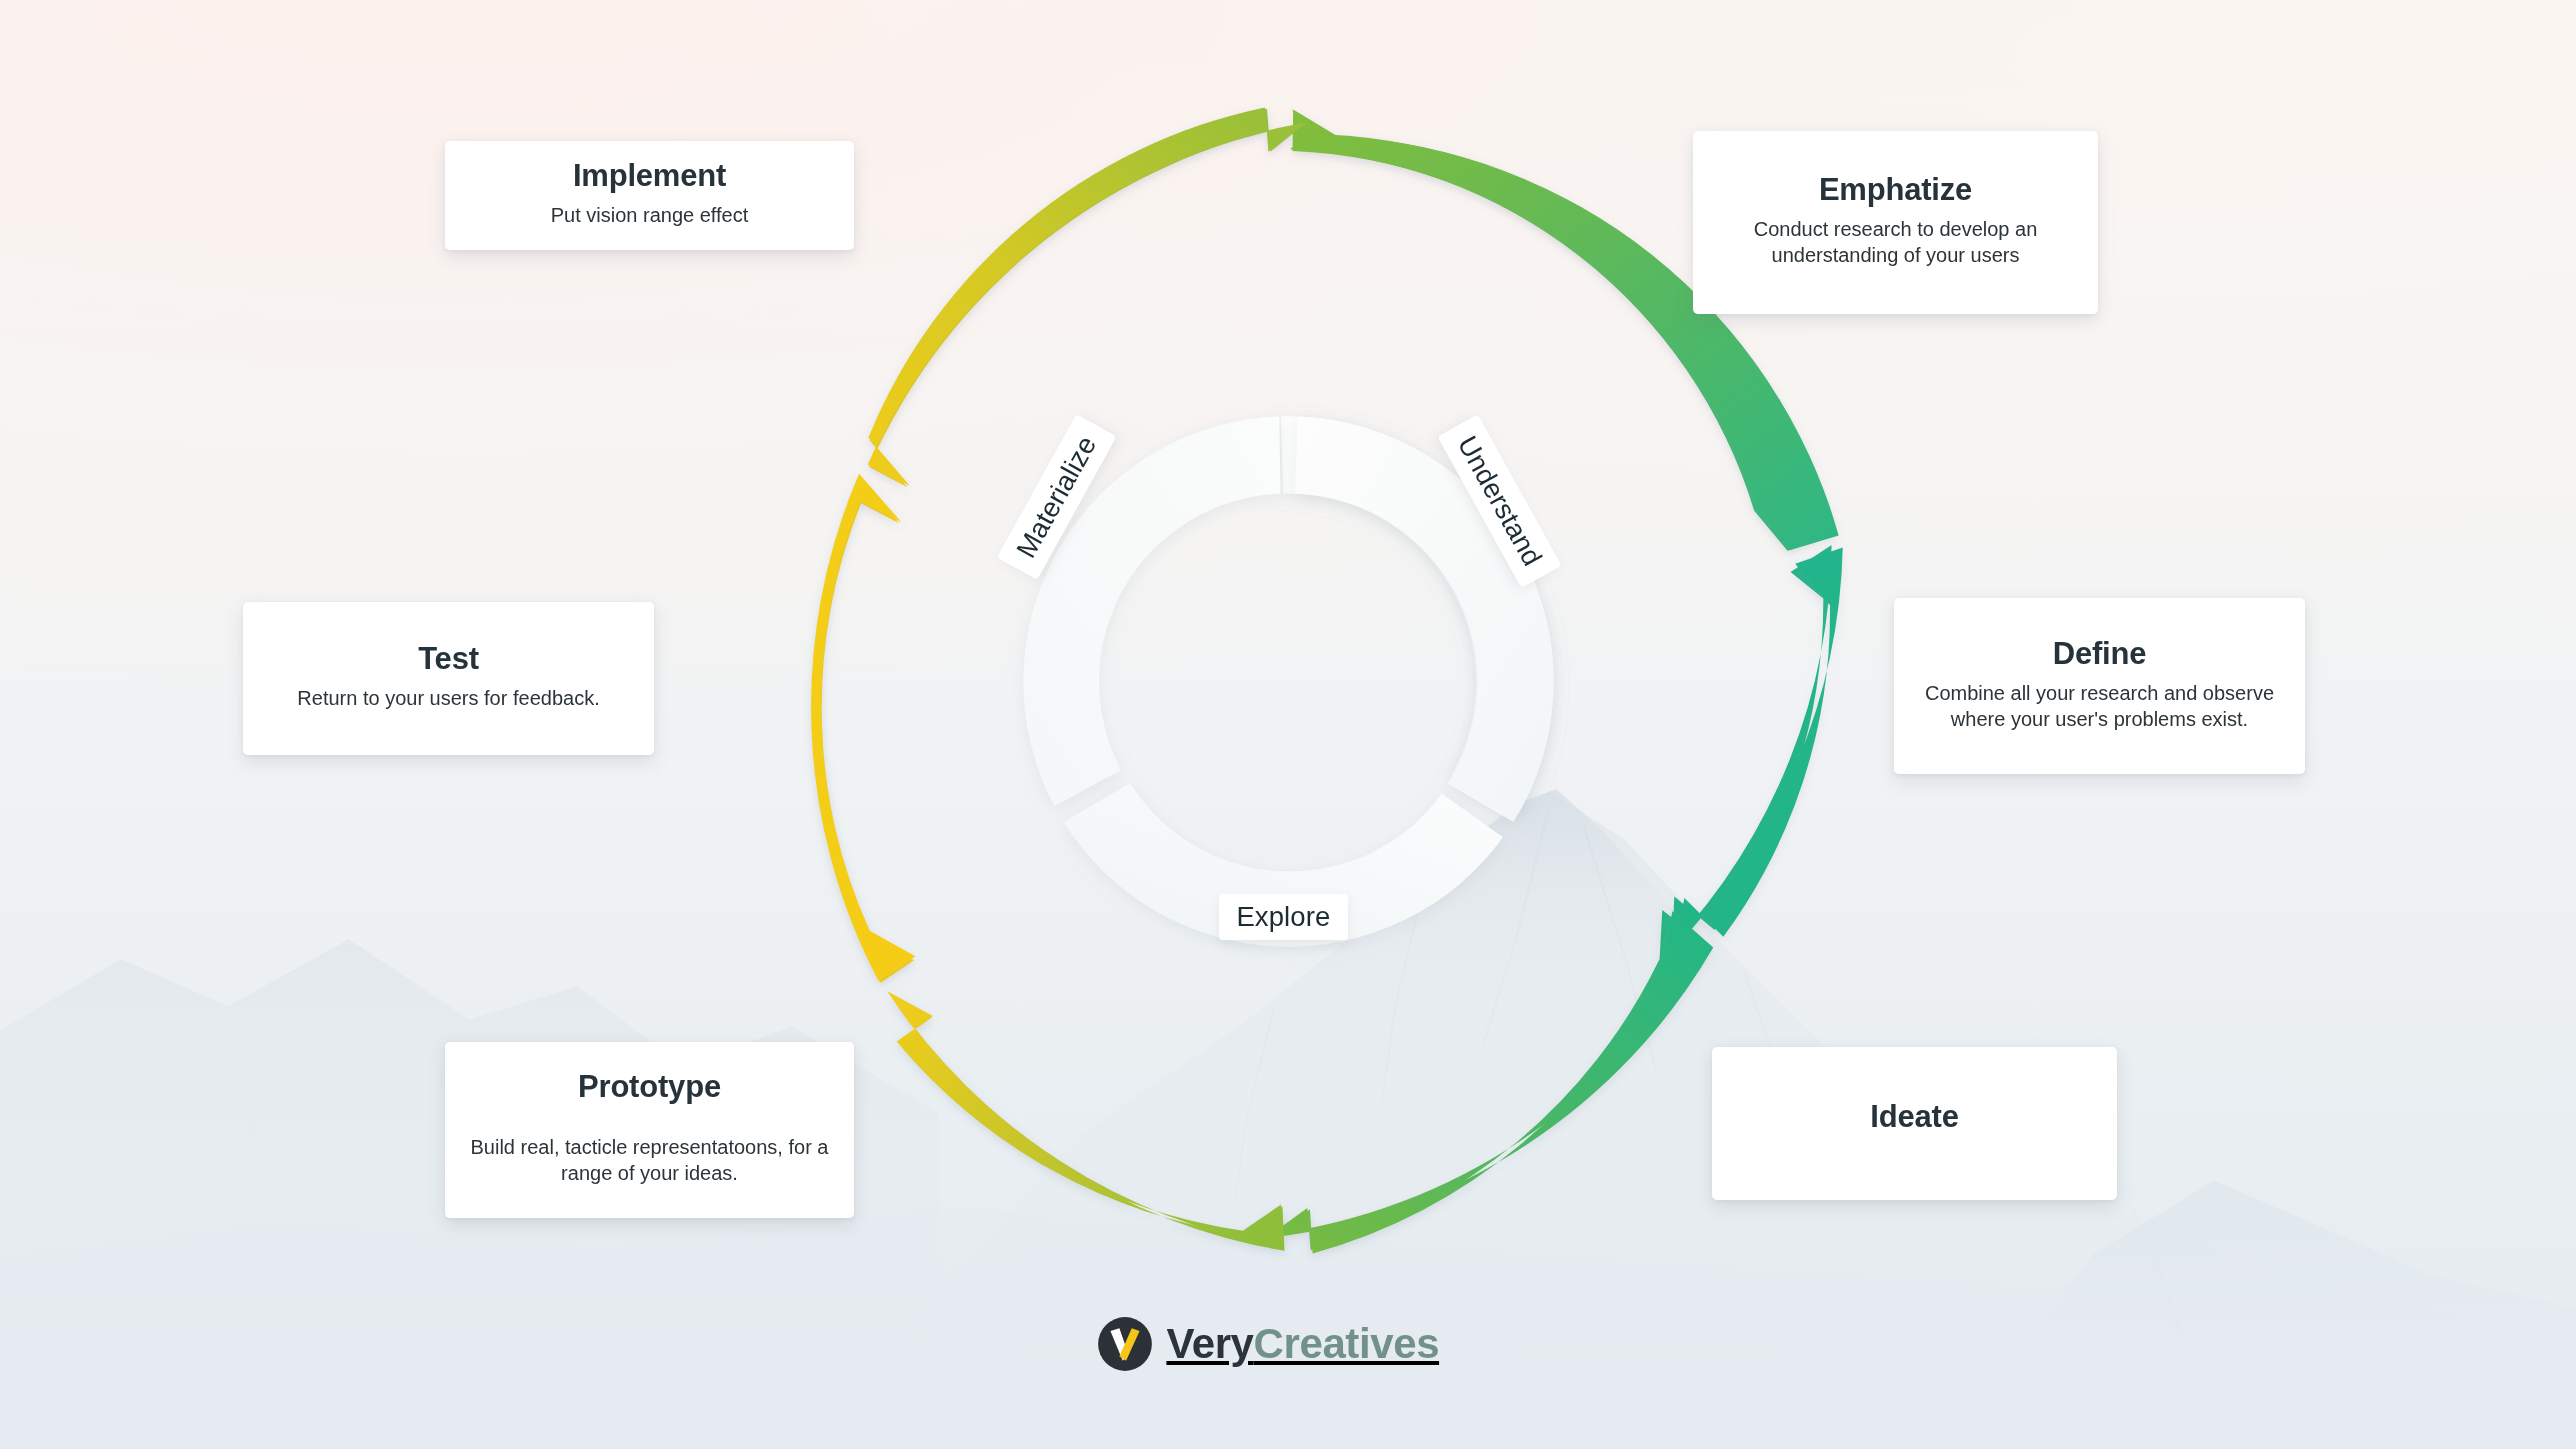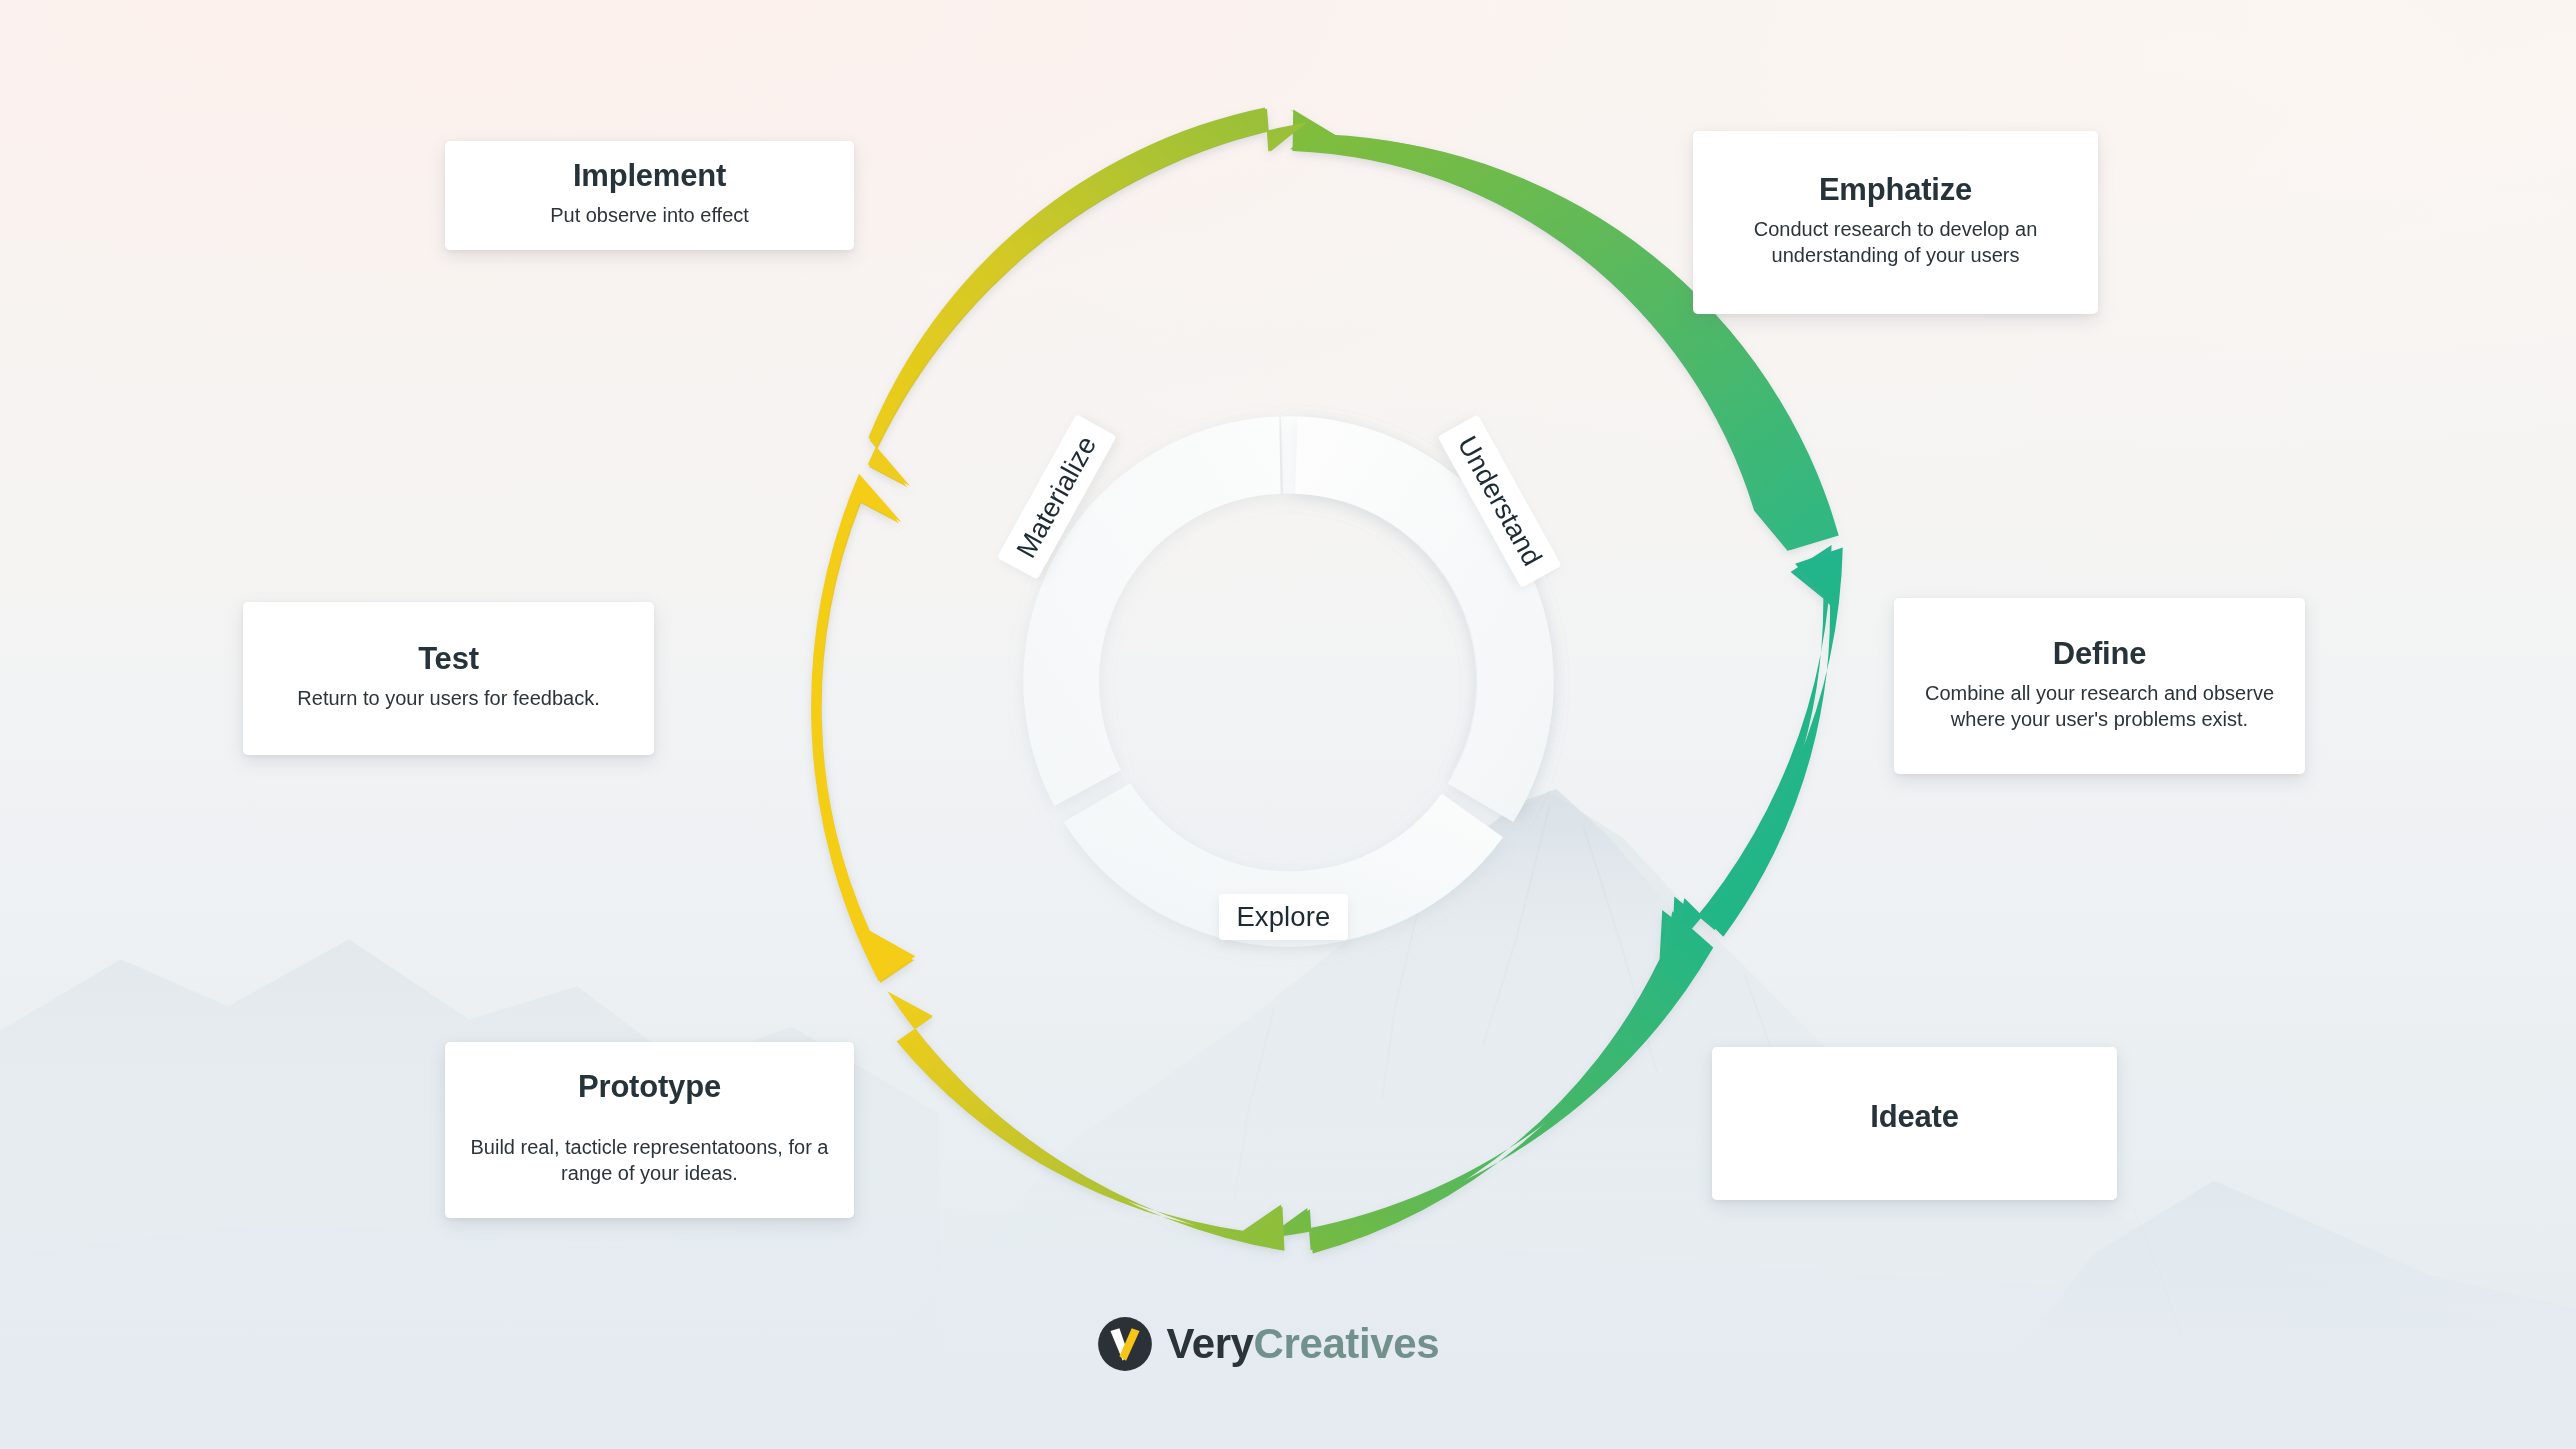--- a/index.html
+++ b/index.html
@@ -117,20 +117,21 @@
     padding: 9.4px 17.4px;
   }
 
   
   #logo {
     position: absolute;
     left: 1097px; top: 1316px;
     display: flex;
     align-items: center;
     gap: 13.4px;
+    text-decoration: underline;
   }
   #logo-mark { width: 56px; height: 56px; display:block; }
   #logo-word {
     font-size: 42px;
     font-weight: 600;
     letter-spacing: -0.4px;
     line-height: 1;
     white-space: nowrap;
   }
   .word-very { color: #2b3439; }
@@ -392,21 +393,21 @@
   </svg>
 
   <div class="inner-label" id="label-materialize">Materialize</div>
 
   <div class="inner-label" id="label-understand">Understand</div>
 
   <div class="inner-label" id="label-explore">Explore</div>
 
   <div class="card" id="card-implement">
     <div class="card-title">Implement</div>
-    <div class="card-desc">Put observe into effect</div>
+    <div class="card-desc">Put vision range effect</div>
   </div>
 
   <div class="card" id="card-emphatize">
     <div class="card-title">Emphatize</div>
     <div class="card-desc">Conduct research to develop an understanding of your users</div>
   </div>
 
   <div class="card" id="card-test">
     <div class="card-title">Test</div>
     <div class="card-desc">Return to your users for feedback.</div>

